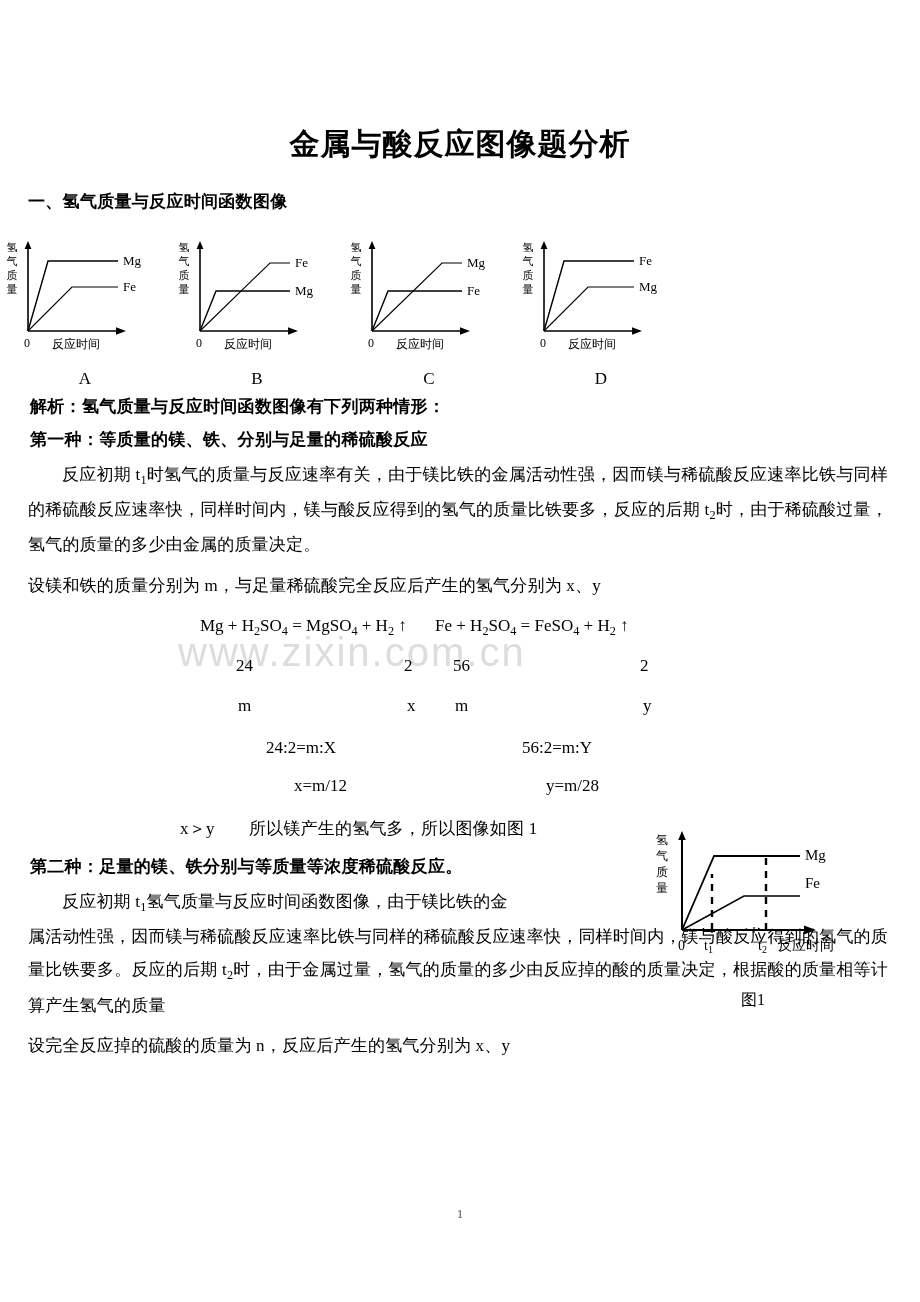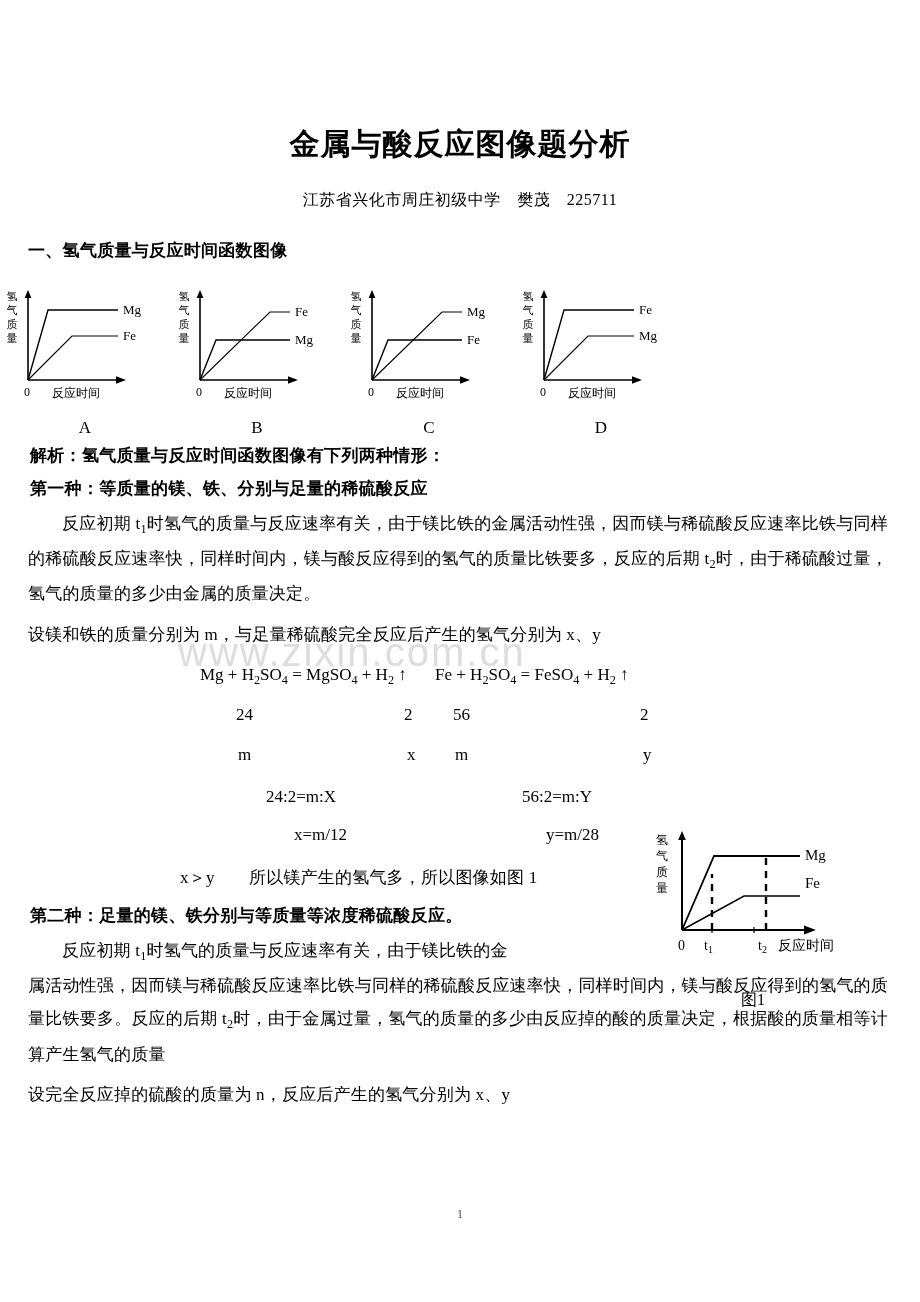--- a/index.html
+++ b/index.html
@@ -178,21 +178,20 @@
 </head>
 <body>
 
 <div class="page">
 
   <div class="watermark">www.zixin.com.cn</div>
 
   <div class="content">
 
     <h1 class="doc-title">金属与酸反应图像题分析</h1>
-    <p class="byline">江苏省兴化市周庄初级中学　樊茂　225711</p>
 
     <p class="section-head">一、氢气质量与反应时间函数图像</p>
 
     <div class="chart-row">
 
       <div class="chart-cell" style="left:0px;">
         <svg class="chart-svg" width="170" height="128" viewBox="0 0 170 128">
           <text x="12" y="16" font-size="11" font-family="Liberation Sans, sans-serif" text-anchor="middle">氢</text>
           <text x="12" y="30" font-size="11" font-family="Liberation Sans, sans-serif" text-anchor="middle">气</text>
           <text x="12" y="44" font-size="11" font-family="Liberation Sans, sans-serif" text-anchor="middle">质</text>
@@ -308,21 +307,21 @@
     <div class="num-row" style="padding-top:6px;">
       <span class="r3">x=m/12</span>
       <span class="r4">y=m/28</span>
     </div>
 
     <p class="plain-line concl" style="padding-top:4px;">x＞y　　所以镁产生的氢气多，所以图像如图 1</p>
 
     <p class="bold-line">第二种：足量的镁、铁分别与等质量等浓度稀硫酸反应。</p>
 
     <p class="para indent narrow">
-      <span>反应初期 t</span><span class="sub">1</span><span>时氢气的质量与反应速率有关，由于镁比铁的金</span>
+      <span>反应初期 t</span><span class="sub">1</span><span>氢气质量与反应时间函数图像，由于镁比铁的金</span>
     </p>
     <p class="para full" style="padding-top:0;">
       <span>属活动性强，因而镁与稀硫酸反应速率比铁与同样的稀硫酸反应速率快，同样时间内，镁与酸反应得到的氢气的质量比铁要多。反应的后期 t</span><span class="sub">2</span><span>时，由于金属过量，氢气的质量的多少由反应掉的酸的质量决定，根据酸的质量相等计算产生氢气的质量</span>
     </p>
 
     <p class="plain-line">设完全反应掉的硫酸的质量为 n，反应后产生的氢气分别为 x、y</p>
 
   </div>
 
   <div class="fig1-wrap">

